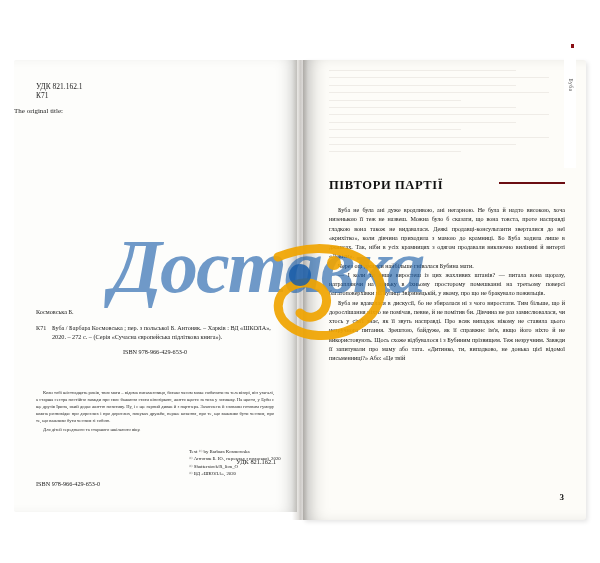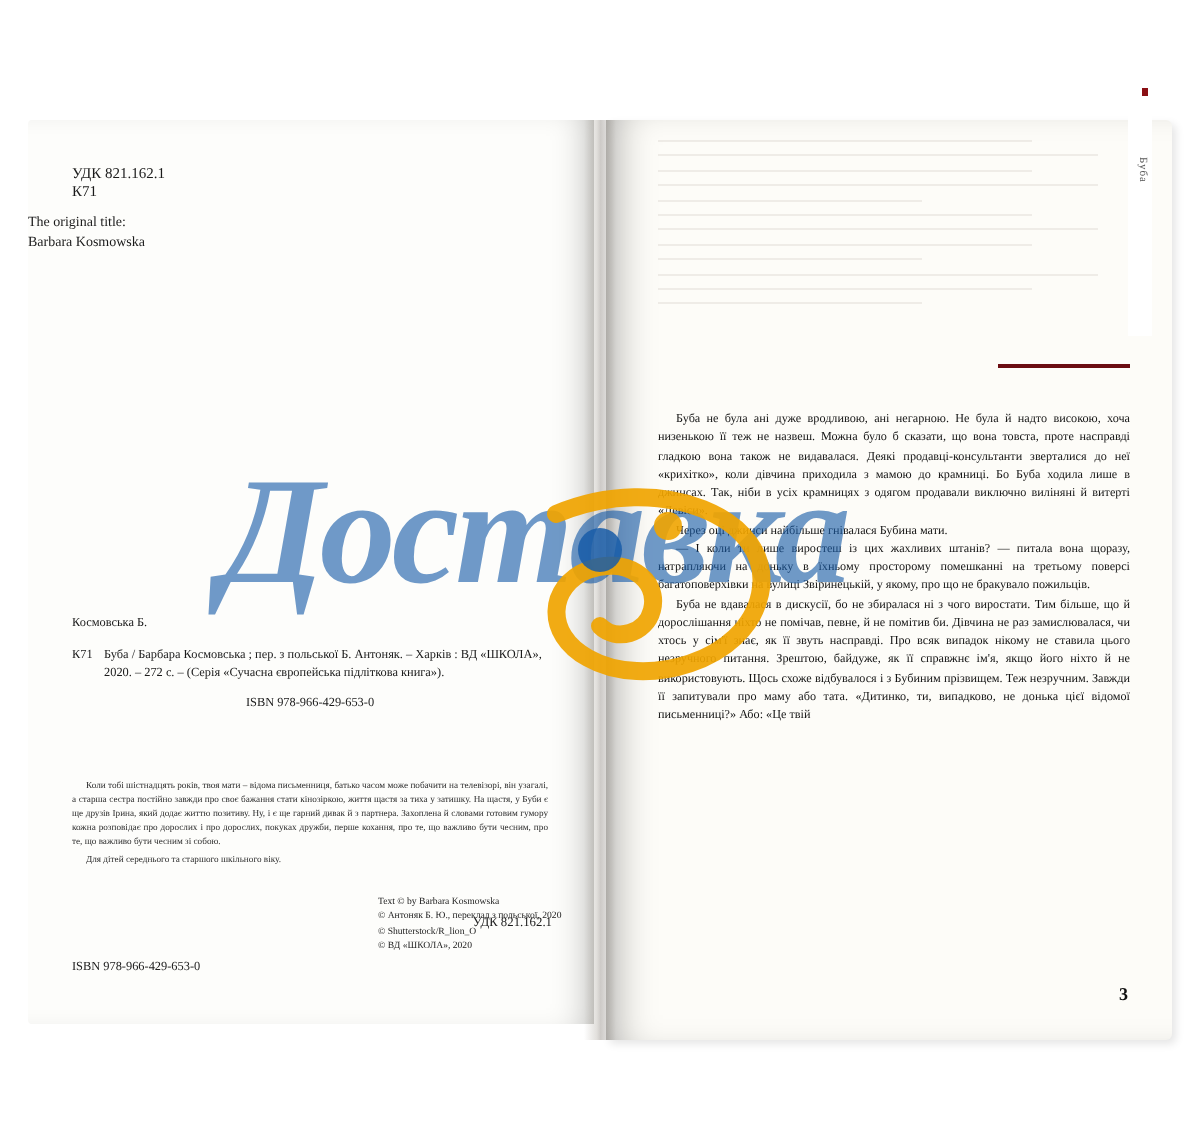--- a/index.html
+++ b/index.html
@@ -277,21 +277,20 @@
 
     <div class="page left">
 
       <div class="l-text udk">
         <div>УДК 821.162.1</div>
         <div>К71</div>
       </div>
 
       <div class="l-text orig-title">
         <div>The original title:</div>
-        <div>Barbara Kosmowska</div>
       </div>
 
       <div class="l-text cip">
         <div class="cip-head">Космовська Б.</div>
         <div class="cip-row">
           <div class="cip-key">К71</div>
           <div class="cip-body">Буба / Барбара Космовська ; пер. з польської Б. Антоняк. – Харків : ВД «ШКОЛА», 2020. – 272 с. – (Серія «Сучасна європейська підліткова книга»).</div>
         </div>
         <div class="isbn">ISBN 978-966-429-653-0</div>
       </div>
@@ -322,20 +321,21 @@
           <span class="short"></span>
           <span class="mid"></span>
         <span></span>
           <span class="mid"></span>
           <span class="short"></span>
         <span></span>
           <span class="mid"></span>
           <span class="short"></span>
       </div>
 
+      <div class="chapter-title">ПІВТОРИ ПАРТІЇ</div>
       <div class="rule"></div>
 
       <div class="body-text">
         <p>Буба не була ані дуже вродливою, ані негарною. Не була й надто високою, хоча низенькою її теж не назвеш. Можна було б сказати, що вона товста, проте насправді гладкою вона також не видавалася. Деякі продавці-консультанти зверталися до неї «крихітко», коли дівчина приходила з мамою до крамниці. Бо Буба ходила лише в джинсах. Так, ніби в усіх крамницях з одягом продавали виключно виліняні й витерті «Левіси».</p>
         <p>Через оці джинси найбільше гнівалася Бубина мати.</p>
         <p>— І коли ти лише виростеш із цих жахливих штанів? — питала вона щоразу, натрапляючи на доньку в їхньому просторому помешканні на третьому поверсі багатоповерхівки на вулиці Звіринецькій, у якому, про що не бракувало пожильців.</p>
         <p>Буба не вдавалася в дискусії, бо не збиралася ні з чого виростати. Тим більше, що й дорослішання ніхто не помічав, певне, й не помітив би. Дівчина не раз замислювалася, чи хтось у сім'ї знає, як її звуть насправді. Про всяк випадок нікому не ставила цього незручного питання. Зрештою, байдуже, як її справжнє ім'я, якщо його ніхто й не використовують. Щось схоже відбувалося і з Бубиним прізвищем. Теж незручним. Завжди її запитували про маму або тата. «Дитинко, ти, випадково, не донька цієї відомої письменниці?» Або: «Це твій</p>
       </div>
 
       <div class="folio">3</div>

